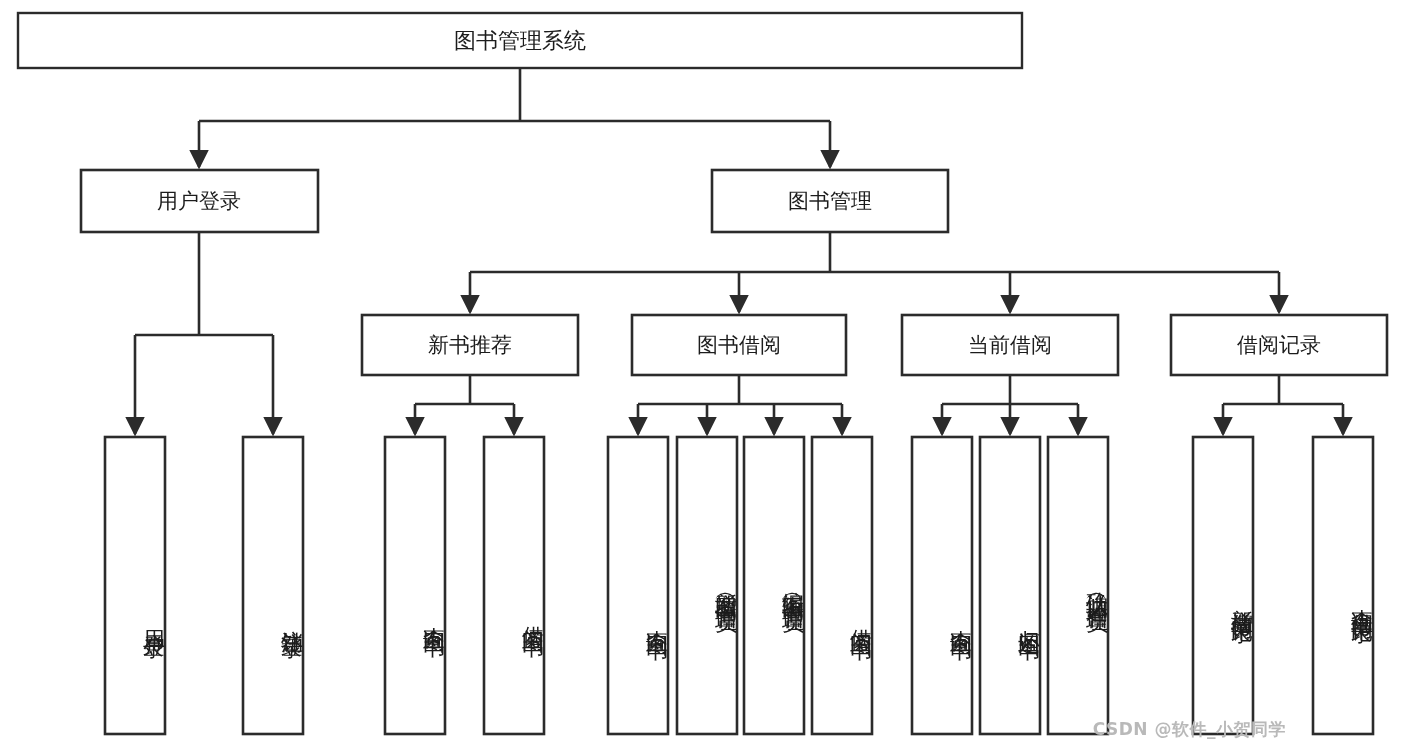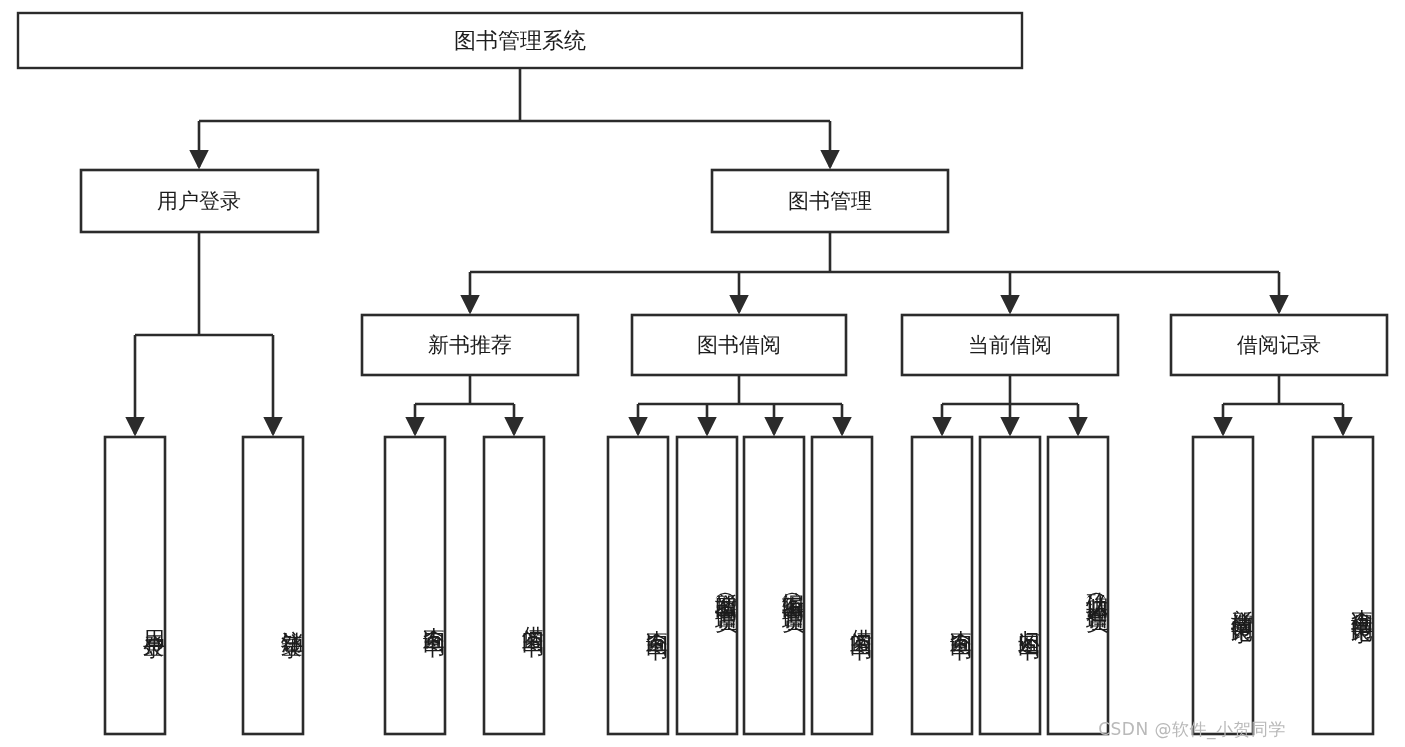--- a/index.html
+++ b/index.html
@@ -74,20 +74,21 @@
   }
   .watermark {
     position: absolute;
     right: 10px;
     bottom: 6px;
     font-family: "DejaVu Sans", "Liberation Sans", sans-serif;
     font-size: 17px;
     color: #b9b9b9;
     letter-spacing: 0.5px;
     white-space: nowrap;
+    font-weight: bold;
   }
 </style>
 </head>
 <body>
 
 <div id="diagram-root">
 
   <svg id="flow-svg" viewBox="0 0 1405 747">
     <defs>
       <marker id="arrow" viewBox="0 0 12 12" refX="10.5" refY="6" markerWidth="7.5" markerHeight="7.5" orient="auto-start-reverse">

